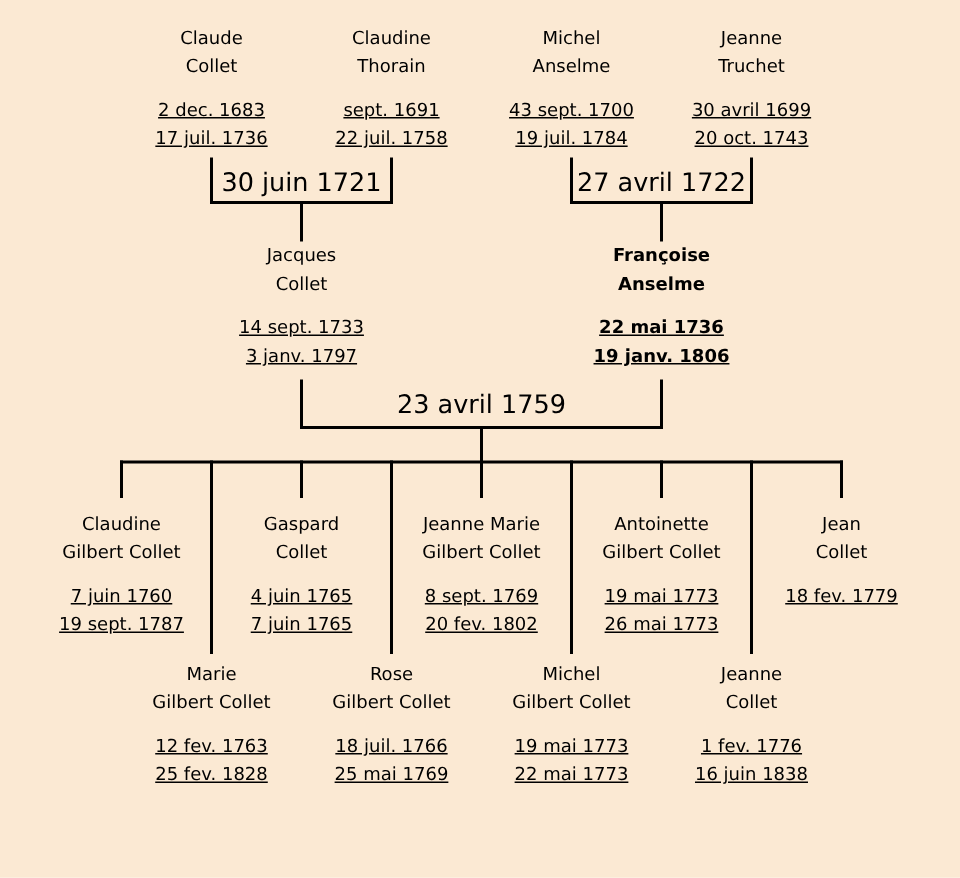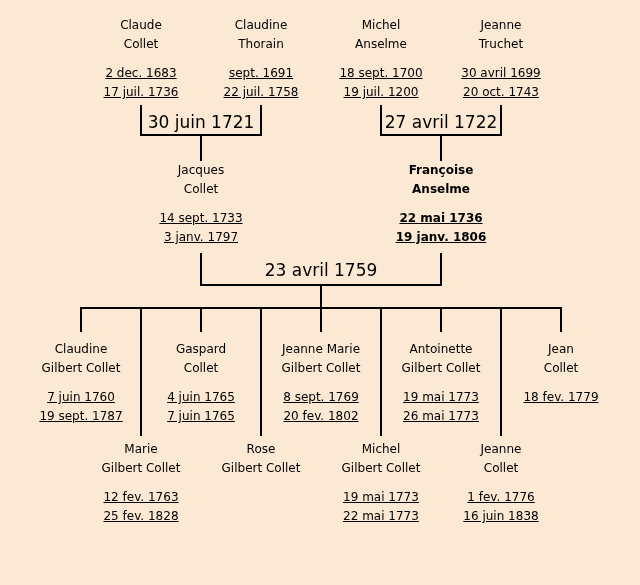--- a/index.html
+++ b/index.html
@@ -86,22 +86,22 @@
       <div>22 juil. 1758</div>
     </div>
   </div>
 
   <div class="person" style="left:316px;top:16px;">
     <div class="pname">
       <div>Michel</div>
       <div>Anselme</div>
     </div>
     <div class="pdates">
-      <div>18 sept. 1700</div>
-      <div>19 juil. 1200</div>
+      <div>43 sept. 1700</div>
+      <div>19 juil. 1784</div>
     </div>
   </div>
 
   <div class="person" style="left:436px;top:16px;">
     <div class="pname">
       <div>Jeanne</div>
       <div>Truchet</div>
     </div>
     <div class="pdates">
       <div>30 avril 1699</div>
@@ -194,20 +194,24 @@
       <div>12 fev. 1763</div>
       <div>25 fev. 1828</div>
     </div>
   </div>
 
   <div class="person" style="left:196px;top:440px;">
     <div class="pname">
       <div>Rose</div>
       <div>Gilbert Collet</div>
     </div>
+    <div class="pdates">
+      <div>18 juil. 1766</div>
+      <div>25 mai 1769</div>
+    </div>
   </div>
 
   <div class="person" style="left:316px;top:440px;">
     <div class="pname">
       <div>Michel</div>
       <div>Gilbert Collet</div>
     </div>
     <div class="pdates">
       <div>19 mai 1773</div>
       <div>22 mai 1773</div>

